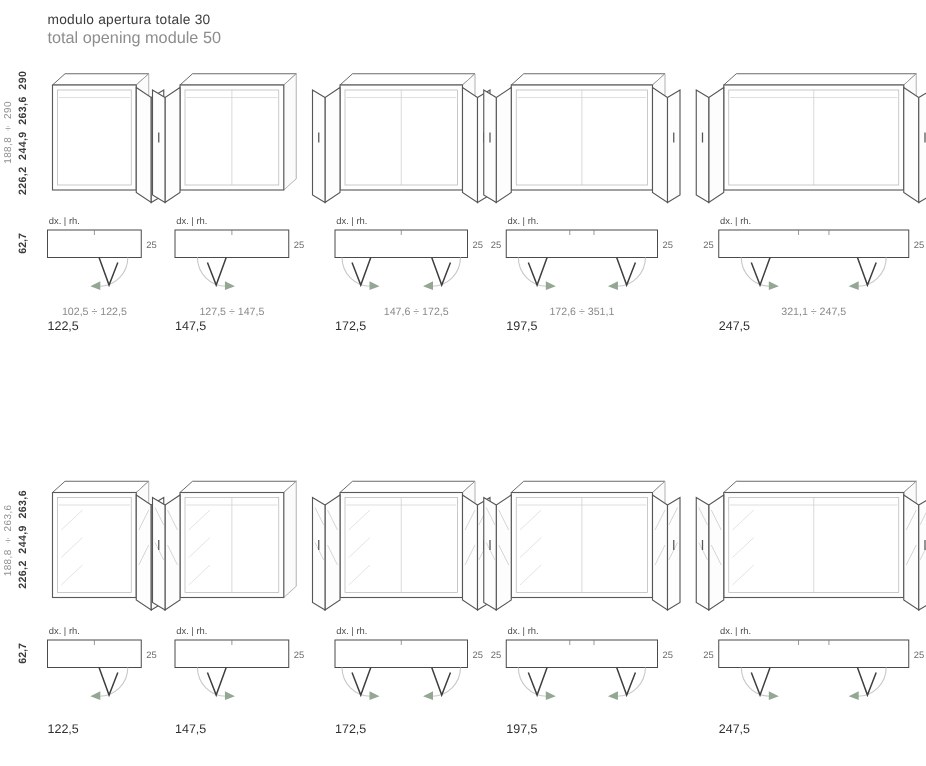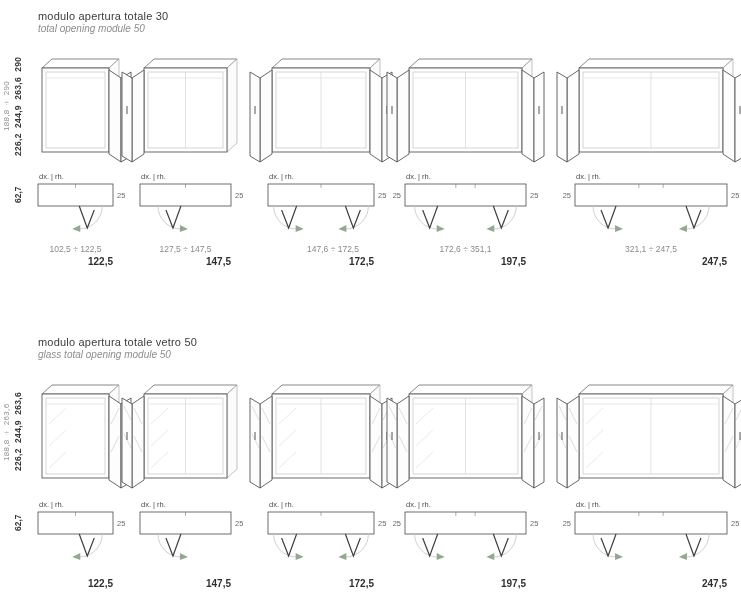--- a/index.html
+++ b/index.html
@@ -1,47 +1,43 @@
 <!DOCTYPE html>
 <html><head>
 <meta charset="utf-8">
 <style>
   html,body{margin:0;padding:0;background:#fff;}
   .page{position:relative;width:741px;height:613px;background:#fff;overflow:hidden;
         font-family:"Liberation Sans",sans-serif;}
   .abs{position:absolute;}
   .titles{position:absolute;left:38px;}
   .t-it{font-size:11px;color:#3c3c3c;letter-spacing:.2px;line-height:1.15;}
-  .t-en{font-size:10px;font-style:italic;color:#8d8d8d;line-height:1.15;}
+  .t-en{font-size:13px;color:#8d8d8d;line-height:1.15;}
   .vtext{position:absolute;writing-mode:vertical-rl;transform:rotate(180deg);
          line-height:1;white-space:nowrap;text-align:center;}
   .dim-range{font-size:8px;color:#8f8f8f;letter-spacing:.3px;}
   .dim-vals{font-size:8.5px;font-weight:bold;color:#3a3a3a;letter-spacing:.3px;}
   .dim-depth{font-size:8.5px;font-weight:bold;color:#3a3a3a;}
   .range-label{position:absolute;font-size:8.5px;color:#8a8a8a;text-align:center;}
-  .width-label{position:absolute;font-size:10px;font-weight:bold;color:#2f2f2f;text-align:right;}
+  .width-label{position:absolute;font-size:10px;font-weight:normal;color:#2f2f2f;text-align:left;}
   svg text{font-family:"Liberation Sans",sans-serif;}
 </style>
 </head>
 <body>
 
 <div class="page" id="page">
 
   <div class="titles" style="top:10px">
     <div class="t-it">modulo apertura totale 30</div>
     <div class="t-en">total opening module 50</div>
   </div>
   <span class="vtext dim-range" style="left:3px;top:42px;height:128px">188,8 ÷ 290</span>
   <span class="vtext dim-vals" style="left:14px;top:42px;height:128px">226,2&nbsp;&nbsp;244,9&nbsp;&nbsp;263,6&nbsp;&nbsp;290</span>
   <span class="vtext dim-depth" style="left:14px;top:180px;height:30px">62,7</span>
 
-  <div class="titles" style="top:336px">
-    <div class="t-it">modulo apertura totale vetro 50</div>
-    <div class="t-en">glass total opening module 50</div>
-  </div>
   <span class="vtext dim-range" style="left:3px;top:368px;height:128px">188,8 ÷ 263,6</span>
   <span class="vtext dim-vals" style="left:14px;top:368px;height:128px">226,2&nbsp;&nbsp;244,9&nbsp;&nbsp;263,6</span>
   <span class="vtext dim-depth" style="left:14px;top:508px;height:30px">62,7</span>
 
 <div class="abs" style="left:16px;top:42px;width:119px;height:130px"><svg width="119" height="130" viewBox="0 0 119 130">
         <polygon points="26,26 36,17 103,17 93,26" fill="#ffffff" stroke="#6a6a6a" stroke-width="0.8"></polygon>
         <polygon points="93,26 103,17 103,101 93,110" fill="#fbfbfb" stroke="#9a9a9a" stroke-width="0.6"></polygon>
         <rect x="26" y="26" width="67" height="84" fill="#ffffff" stroke="#5a5a5a" stroke-width="0.9"></rect>
         <rect x="30" y="30" width="59" height="76" fill="none" stroke="#b8b8b8" stroke-width="0.6"></rect>
         <line x1="31" y1="36" x2="88" y2="36" stroke="#cccccc" stroke-width="0.5"></line>

